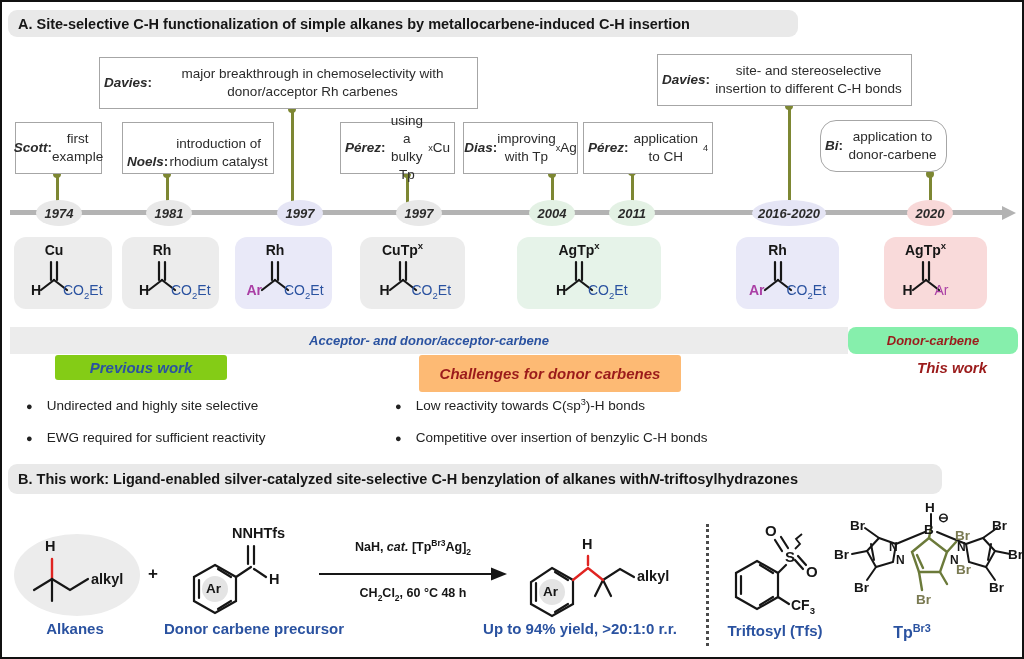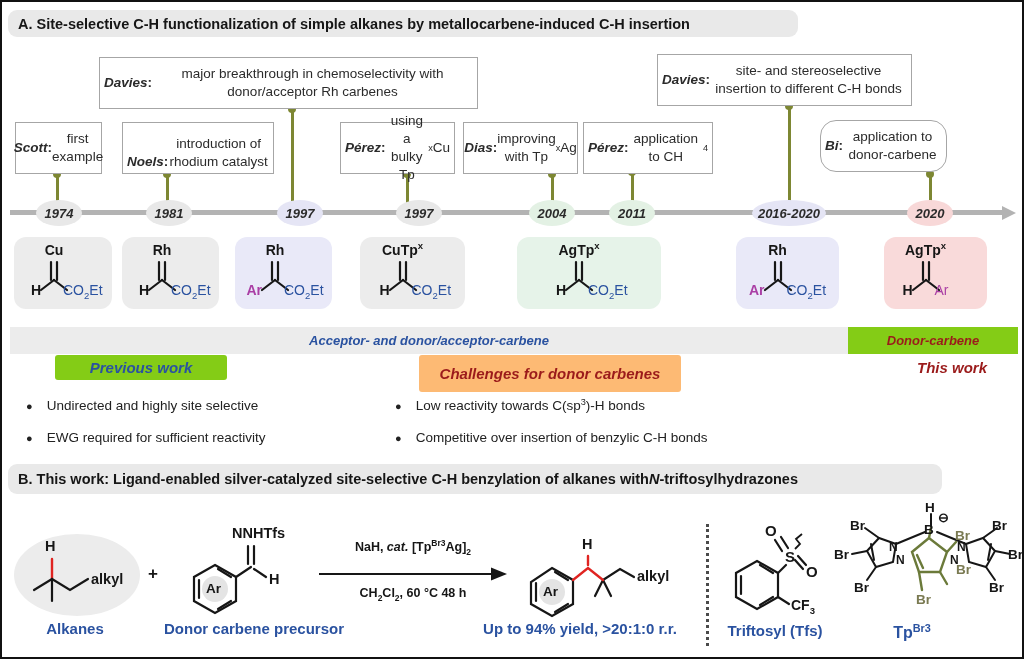--- a/index.html
+++ b/index.html
@@ -196,21 +196,21 @@
             <line x1="40" y1="43" x2="53" y2="53"></line>
           </g>
       </svg>
       <span class="met">AgTp<sup>x</sup></span>
       <span class="subL dark">H</span>
       <span class="subR magenta">Ar</span>
     </div>
   </div>
 
   <div class="abs bandtxt blue" style="left:8px;top:318px;width:838px;height:27px;background:#ececec;">Acceptor- and donor/acceptor-carbene</div>
-  <div class="abs bandtxt dred" style="left:846px;top:318px;width:170px;height:27px;background:#84cc16;">Donor-carbene</div>
+  <div class="abs bandtxt dred" style="left:846px;top:318px;width:170px;height:27px;background:#86efac;border-radius:8px;">Donor-carbene</div>
 
   <div class="abs pill blue" style="left:53px;top:353px;width:172px;height:25px;background:#84cc16;">Previous work</div>
   <div class="abs pill dred" style="left:417px;top:353px;width:262px;height:37px;background:#fdba74;">Challenges for donor carbenes</div>
   <div class="abs pill dred" style="left:898px;top:353px;width:104px;height:25px;">This work</div>
 
   <div class="abs bullet" style="left:24px;top:396px;width:340px;">
     <span class="dotc">●</span>
     <span>Undirected and highly site selective</span>
   </div>
   <div class="abs bullet" style="left:24px;top:428px;width:340px;">

